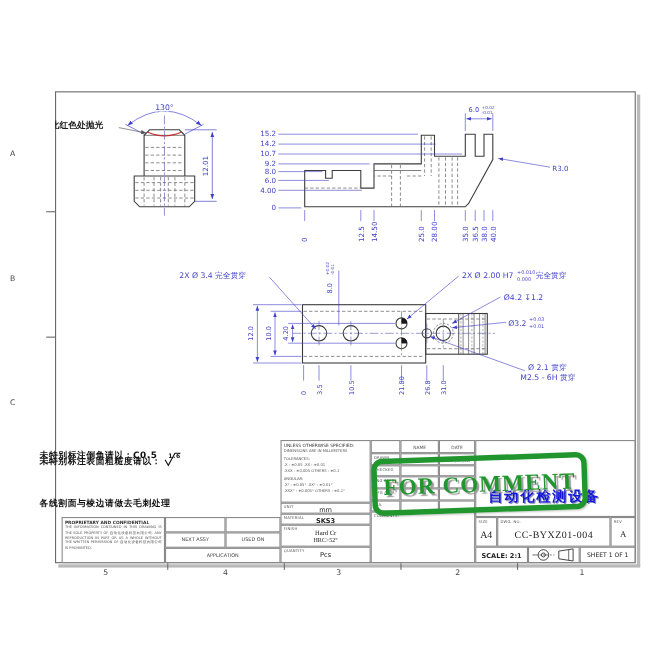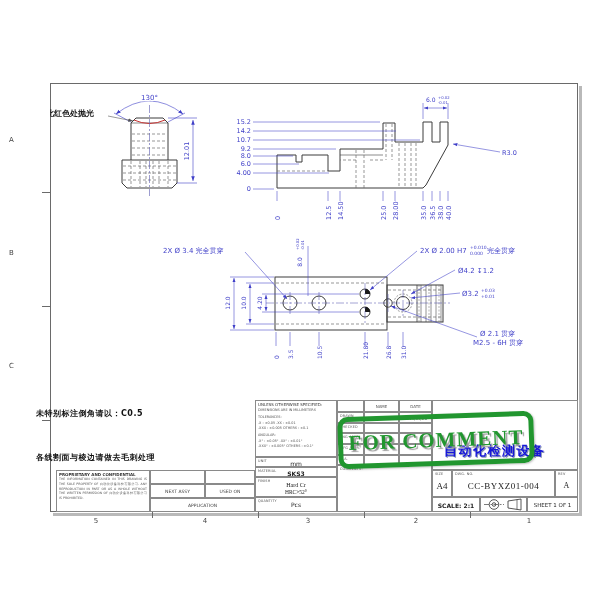--- a/index.html
+++ b/index.html
@@ -198,20 +198,26 @@
     <text x="458" y="273" font-size="7" class="dimtxt">Ø4.2 ↧1.2</text>
     <path d="M460,293 L411,298" stroke="#3f3fc8" stroke-width="0.55" marker-end="url(#arrB)"></path>
     <text x="462" y="296" font-size="7" class="dimtxt">Ø3.2</text>
     <text x="481" y="292" font-size="4.5" class="dimtxt">+0.03</text>
     <text x="481" y="298" font-size="4.5" class="dimtxt">+0.01</text>
     <path d="M477,337 L391,306" stroke="#3f3fc8" stroke-width="0.55" marker-end="url(#arrB)"></path>
     <text x="480" y="336" font-size="7" class="dimtxt">Ø 2.1 贯穿</text>
     <text x="473" y="345" font-size="7" class="dimtxt">M2.5 - 6H 贯穿</text>
   </svg>
 
+  <div class="abs note" style="top:410px;">
+    <span>未特别标注表面粗糙度请以：</span><svg width="18" height="15" style="vertical-align:-3px">
+        <path d="M3,8 L6,13 L12,2 L17,2" stroke="#111" stroke-width="1" fill="none"></path>
+        <text x="6" y="6" font-size="5.5" fill="#111">1.6</text>
+      </svg>
+  </div>
   <div class="abs note" style="top:408px;">未特别标注倒角请以：C0.5</div>
   <div class="abs note" style="top:452px;">各线割面与棱边请做去毛刺处理</div>
 
   <div class="cell" style="left:255px;top:400px;width:82px;height:57px;padding:1px 2px;">
     <div class="tiny" style="font-size:4px;color:#333;">UNLESS OTHERWISE SPECIFIED:</div>
     <div class="tiny">DIMENSIONS ARE IN MILLIMETERS</div>
     <div class="tiny" style="margin-top:2px;">TOLERANCES:</div>
     <div class="tiny">.X : ±0.05      .XX : ±0.01</div>
     <div class="tiny">.XXX : ±0.005   OTHERS : ±0.1</div>
     <div class="tiny" style="margin-top:2px;">ANGULAR:</div>

